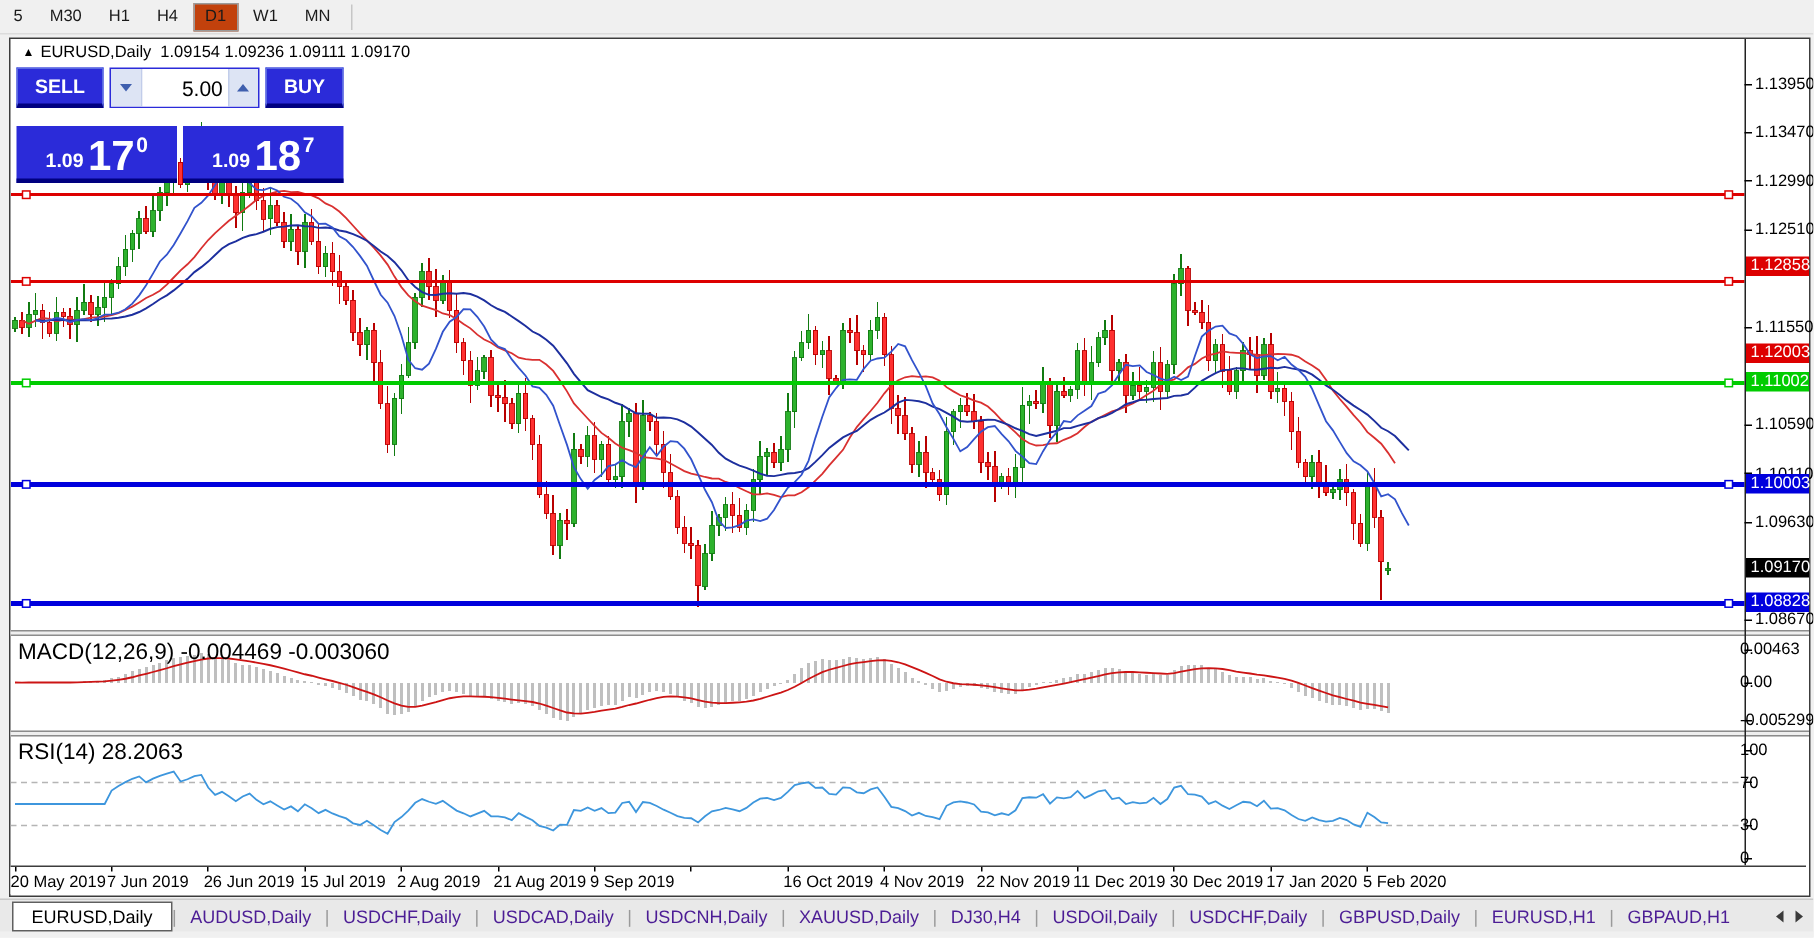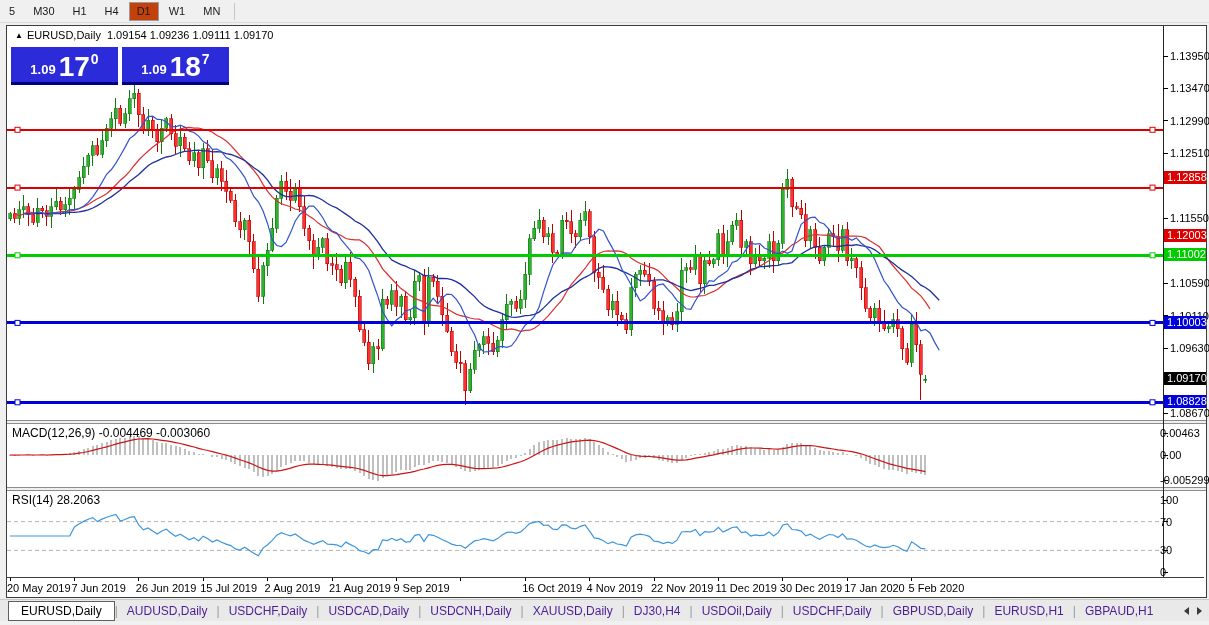--- a/index.html
+++ b/index.html
@@ -17,21 +17,21 @@
   .chart-title{position:absolute;left:8px;top:3px;font-size:11px;color:#000;z-index:6;white-space:nowrap;}
   .chart-title .arrow{font-size:8px;vertical-align:1px;margin-right:4px;}
   .chart-title .vals{margin-left:6px;}
   .main-area{position:absolute;left:0;top:0;width:1156px;height:394px;}
   .main-area svg,.macd-panel svg,.rsi-panel svg{position:absolute;left:0;top:0;display:block;}
   .vaxis-line{position:absolute;left:1156px;top:0;width:1px;height:551px;background:#222;}
   .splitter{position:absolute;left:0;width:100%;height:4px;background:#efefef;box-sizing:border-box;
             border-top:1px solid #8c8c8c;border-bottom:1px solid #8c8c8c;}
   .macd-panel{position:absolute;left:0;top:398px;width:1156px;height:63px;}
   .rsi-panel{position:absolute;left:0;top:465px;width:1156px;height:86px;}
-  .panel-label{position:absolute;left:5px;top:2px;font-size:12px;color:#000;z-index:4;white-space:nowrap;}
+  .panel-label{position:absolute;left:5px;top:2px;font-size:15px;color:#000;z-index:4;white-space:nowrap;}
   .date-strip{position:absolute;left:0;top:551px;width:1197px;height:18px;background:#fff;border-top:1px solid #3c3c3c;}
   .date-tick{position:absolute;width:1px;height:3px;background:#000;top:0;}
   .date-label{position:absolute;top:4px;font-size:11px;color:#000;white-space:nowrap;}
   
   .tick-dash{position:absolute;left:1156px;width:5px;height:1px;background:#000;}
   .tick-label{position:absolute;left:1163px;font-size:11px;color:#000;white-space:nowrap;}
   .axis-badge{position:absolute;left:1157px;width:42px;height:13px;font-size:11px;line-height:13px;
               padding-left:3px;box-sizing:border-box;color:#fff;z-index:5;}
   .axis-badge.red{background:#dd0000;margin-top:48px;} .axis-badge.green{background:#00cc00;}
   .axis-badge.blue{background:#0000dd;} .axis-badge.black{background:#000;}
@@ -42,21 +42,21 @@
   .btn-sell,.btn-buy{background:#2b2bd9;color:#fff;font-size:13px;font-weight:bold;display:flex;
        align-items:center;justify-content:center;border:1px solid #5a6ae2;border-bottom:3px solid #000080;box-sizing:border-box;}
   .btn-sell{width:58px;} .btn-buy{width:52px;margin-left:4px;}
   .lot-group{display:flex;margin-left:4px;width:100px;border:1px solid #2b2bd9;background:#fff;box-sizing:border-box;}
   .lot-btn{width:21px;background:#dde4f4;display:flex;align-items:center;justify-content:center;}
   .lot-btn.left{border-right:1px solid #c2cdea;} .lot-btn.right{border-left:1px solid #c2cdea;}
   .lot-input{width:54px;border:none;outline:none;text-align:right;font-size:14px;padding:0 3px 0 0;
              font-family:"Liberation Sans",sans-serif;}
   .tri-up{width:0;height:0;border-left:4px solid transparent;border-right:4px solid transparent;border-bottom:5px solid #3f5fae;}
   .tri-down{width:0;height:0;border-left:4px solid transparent;border-right:4px solid transparent;border-top:5px solid #3f5fae;}
-  .tp-row2{display:flex;margin-top:2px;}
+  .tp-row2{display:flex;margin-top:12px;}
   .price-box{width:107px;height:38px;background:#2b2bd9;border-bottom:3px solid #000080;color:#fff;
              display:flex;align-items:flex-end;justify-content:center;box-sizing:border-box;padding-bottom:1px;}
   .price-box.buy{margin-left:4px;}
   .pb-head{font-size:13px;font-weight:bold;margin:0 3px 4px 0;}
   .pb-big{font-size:28px;font-weight:bold;line-height:28px;}
   .pb-sup{font-size:14px;font-weight:bold;margin:0 0 14px 1px;}
   
   .tabbar{position:absolute;left:0;top:599px;width:1209px;height:22px;background:#e9e9e9;
           border-top:1px solid #c9c9c9;display:flex;align-items:center;padding-left:8px;box-sizing:border-box;}
   .tab{font-size:12px;color:#4c1d95;padding:2px 9px;white-space:nowrap;}
@@ -510,20 +510,33 @@
             <rect x="8" y="294.4" width="5" height="5" fill="#fff" stroke="#0000dd"></rect>
             <rect x="1143" y="294.4" width="5" height="5" fill="#fff" stroke="#0000dd"></rect>
             <line x1="0" x2="1156" y1="376.3" y2="376.3" stroke="#0000dd" stroke-width="3" shape-rendering="crispEdges"></line>
             <rect x="8" y="373.8" width="5" height="5" fill="#fff" stroke="#0000dd"></rect>
             <rect x="1143" y="373.8" width="5" height="5" fill="#fff" stroke="#0000dd"></rect>
           </g>
         </svg>
     </div>
 
     <div class="tp">
+      <div class="tp-row1">
+        <div class="btn-sell">SELL</div>
+        <div class="lot-group">
+          <div class="lot-btn left">
+              <div class="tri-down"></div>
+            </div>
+          <input class="lot-input" type="text" value="5.00" style="">
+          <div class="lot-btn right">
+              <div class="tri-up"></div>
+            </div>
+        </div>
+        <div class="btn-buy">BUY</div>
+      </div>
       <div class="tp-row2">
         <div class="price-box">
           <span class="pb-head">1.09</span>
           <span class="pb-big">17</span>
           <span class="pb-sup">0</span>
         </div>
         <div class="price-box buy">
           <span class="pb-head">1.09</span>
           <span class="pb-big">18</span>
           <span class="pb-sup">7</span>

